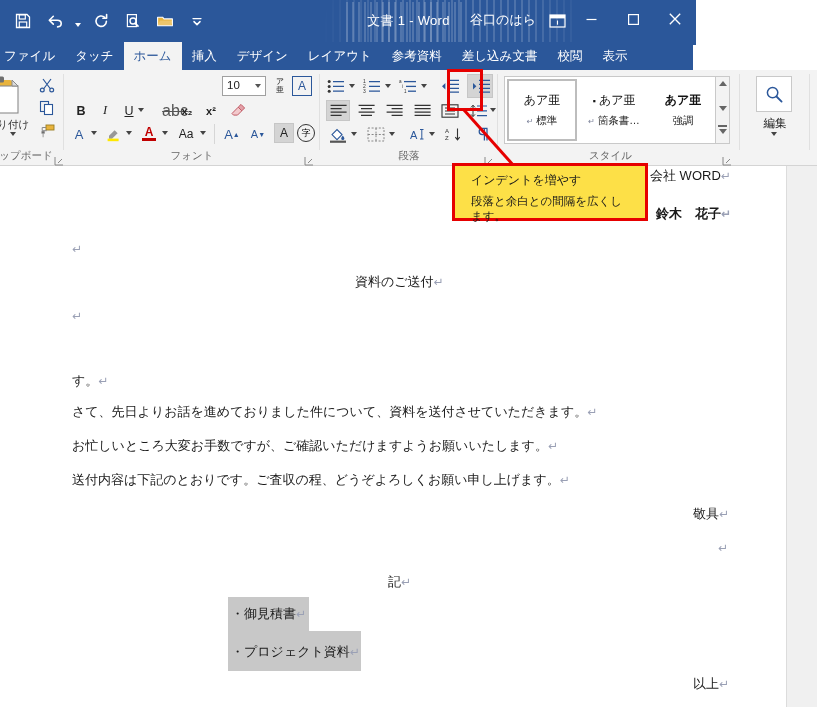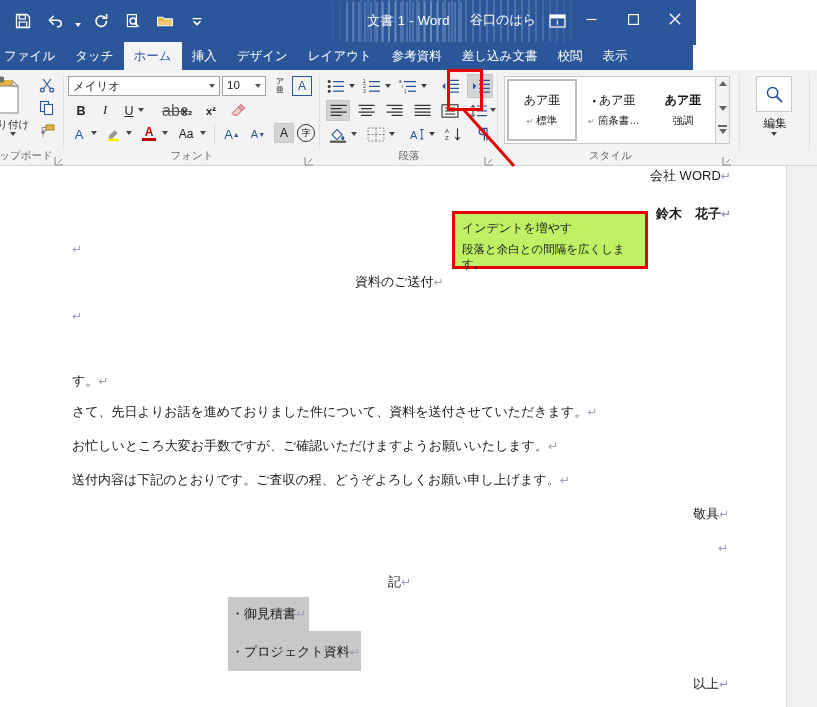--- a/index.html
+++ b/index.html
@@ -124,23 +124,22 @@
   .pilcrow{color:#9aa0b5;font-size:12px;}
   .selhl{background:#c8c8c8;}
 
   
   .redbox{
     position:absolute;border:3px solid #e60000;box-sizing:border-box;
     pointer-events:none;
   }
   .tooltip{
     position:absolute;left:452px;top:163px;width:196px;height:58px;
-    background:#bef264;border:3px solid #e60000;box-sizing:border-box;
-    padding:6px 7px;
-    margin-top:48px;
+    background:#fde047;border:3px solid #e60000;box-sizing:border-box;
+    padding:6px 16px;
   }
   .tt1{font-size:12px;color:#1a1a1a;}
   .tt2{font-size:11.5px;color:#1a1a1a;margin-top:5px;}
   .leader{position:absolute;pointer-events:none;}
 
   .collapse{position:absolute;right:6px;top:144px;width:16px;height:16px;}
 </style>
 </head>
 <body>
 
@@ -282,24 +281,20 @@
       <div class="dlauncher" style="left:54px;">
         <svg width="10" height="10" viewBox="0 0 10 10">
             <path d="M1 1v8h8" fill="none" stroke="#888" stroke-width="1"></path>
             <path d="M4 7 8 3" stroke="#888" stroke-width="1"></path>
           </svg>
       </div>
       <div class="gdiv" style="left:63px;"></div>
     </div>
 
     <div class="rgroup" style="left:64px;width:256px;">
-      <div class="fontname" style="left:4px;top:6px;width:152px;">
-        <span>メイリオ</span>
-        <div class="ddarrow"></div>
-      </div>
       <div class="fontsize" style="left:158px;top:6px;width:44px;">
         <span>10</span>
         <div class="ddarrow"></div>
       </div>
       <div class="rbtn" style="position:absolute;left:206px;top:6px;width:20px;height:20px;font-size:9px;line-height:1;color:#222;flex-direction:column;">
         <span style="font-size:8px;">ア</span>
           <span style="font-size:8px;">亜</span>
       </div>
       <div class="rbtn boxed" style="position:absolute;left:228px;top:6px;width:20px;height:20px;font-size:12px;color:#2b579a;">A</div>
 

